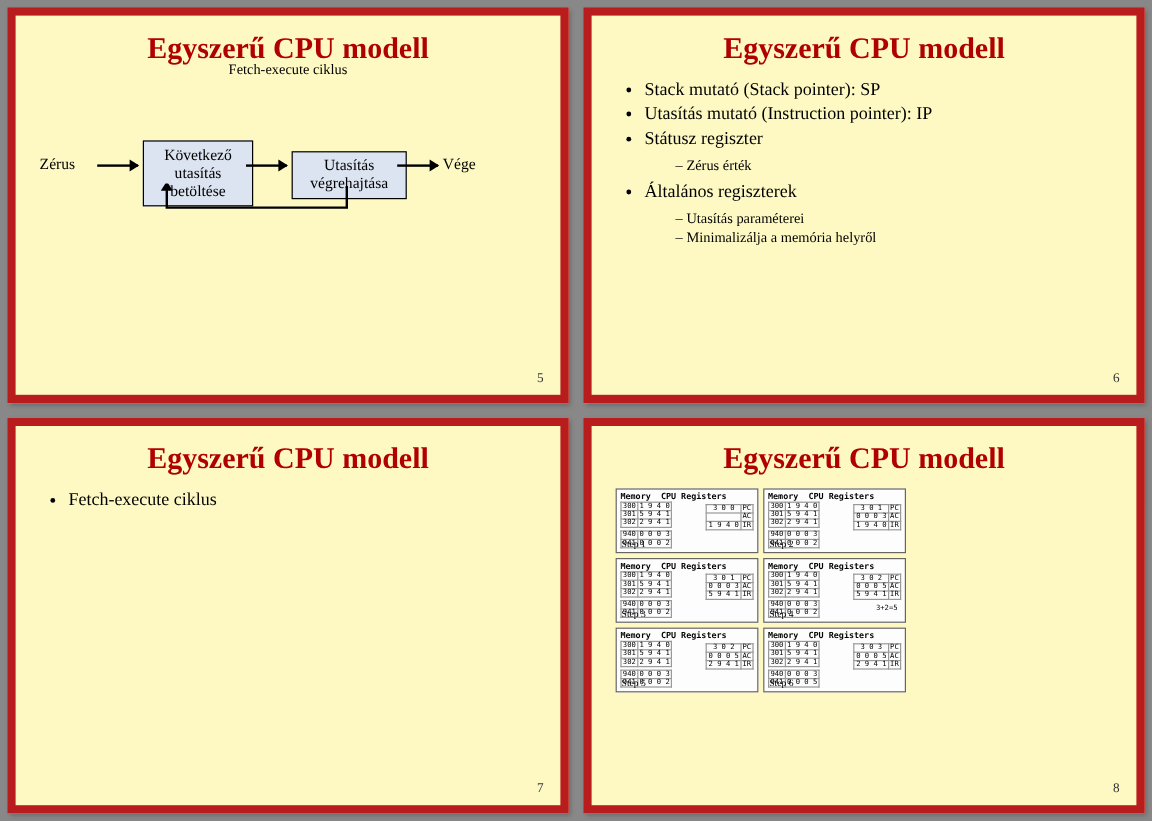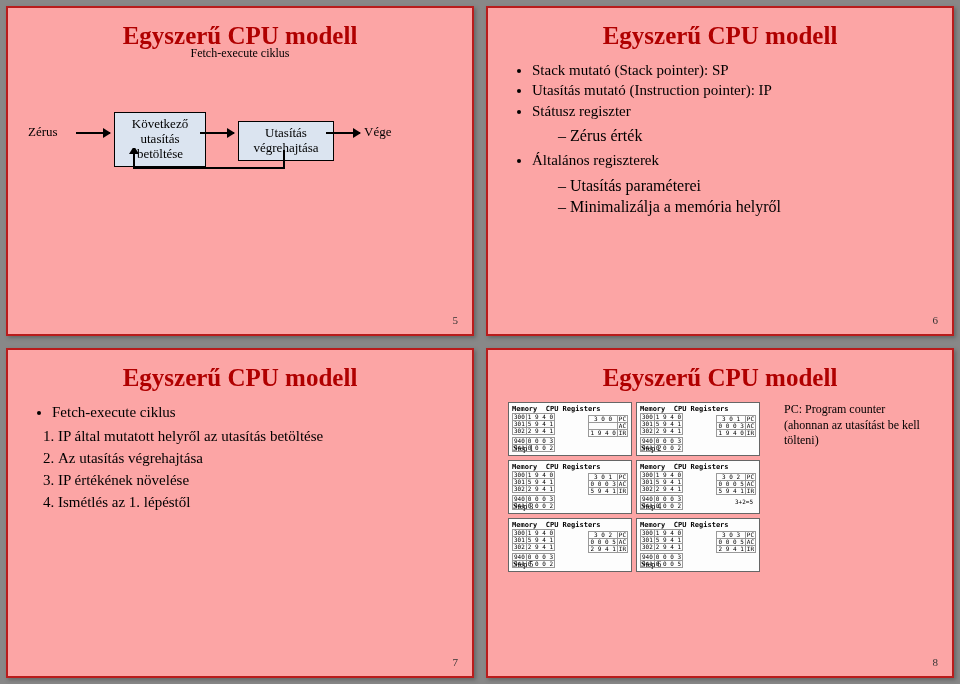--- a/index.html
+++ b/index.html
@@ -1,21 +1,21 @@
 <!DOCTYPE html>
 <html><head>
 <meta charset="utf-8">
 <style>
   html,body{margin:0;padding:0;width:960px;height:684px;background:#888;font-family:"Times New Roman",serif}
   .page{display:grid;grid-template-columns:1fr 1fr;grid-template-rows:1fr 1fr;width:960px;height:684px}
-  .slide{background:#fca5a5;margin:6px;border:2px solid #b91c1c;position:relative;padding:14px 20px 26px 20px;box-sizing:border-box;box-shadow:2px 2px 4px rgba(0,0,0,.25)}
+  .slide{background:#fef9c3;margin:6px;border:7px solid #b91c1c;position:relative;padding:14px 20px 26px 20px;box-sizing:border-box;box-shadow:2px 2px 4px rgba(0,0,0,.25)}
   .title{color:#b00000;font-size:25px;margin:0 0 10px 0;text-align:center}
   .pgnum{position:absolute;bottom:8px;right:14px;font-size:11px;color:#333}
   ul{margin:4px 0 4px 6px;padding:0 0 0 18px;font-size:15px;line-height:1.35}
-  ul ul{font-size:16px;list-style:none;margin-left:8px}
+  ul ul{font-size:12px;list-style:none;margin-left:8px}
   ul ul li::before{content:"– ";}
   ol{margin:4px 0 4px 6px;padding:0 0 0 24px;font-size:15px;line-height:1.45}
   .flow{position:relative;height:110px;margin-top:36px}
   .fbox{position:absolute;border:1px solid #000;background:#dbe4f0;font-size:13px;text-align:center;padding:4px 6px;line-height:1.15}
   .flabel{position:absolute;font-size:13px}
   .arrow{position:absolute;top:50%;height:2px;background:#000}
   .arrow::after{content:"";position:absolute;right:-1px;top:-4px;border-left:8px solid #000;border-top:5px solid transparent;border-bottom:5px solid transparent}
   .sub{position:absolute;font-size:12px;top:-14px;left:0;right:0;text-align:center}
   .s4{display:flex;gap:24px}
   .dgram{flex:1;display:grid;grid-template-columns:1fr 1fr;grid-template-rows:repeat(3,1fr);gap:4px}
@@ -68,26 +68,20 @@
       </ul>
     </ul>
     <div class="pgnum">6</div>
   </div>
 
   <div class="slide">
     <h2 class="title">Egyszerű CPU modell</h2>
     <ul>
       <li>Fetch-execute ciklus</li>
     </ul>
-    <ol>
-      <li>IP által mutatott helyről az utasítás betöltése</li>
-      <li>Az utasítás végrehajtása</li>
-      <li>IP értékének növelése</li>
-      <li>Ismétlés az 1. lépéstől</li>
-    </ol>
     <div class="pgnum">7</div>
   </div>
 
   <div class="slide">
     <h2 class="title">Egyszerű CPU modell</h2>
     <div class="s4">
       <div class="dgram">
 
         <div class="step">
           <div><b>Memory</b>&nbsp;&nbsp;<b>CPU Registers</b></div>
@@ -373,20 +367,19 @@
                 <tr>
                   <td>941</td>
                   <td>0 0 0 5</td>
                 </tr>
               </tbody>
             </table>
           <div class="sl">Step 6</div>
         </div>
       </div>
       <div class="side">
-        <div>PC: Program counter (ahonnan az utasítást be kell tölteni)</div>
         <div style="height:10px"></div>
       </div>
     </div>
     <div class="pgnum">8</div>
   </div>
 
 </div>
 
 </body></html>

